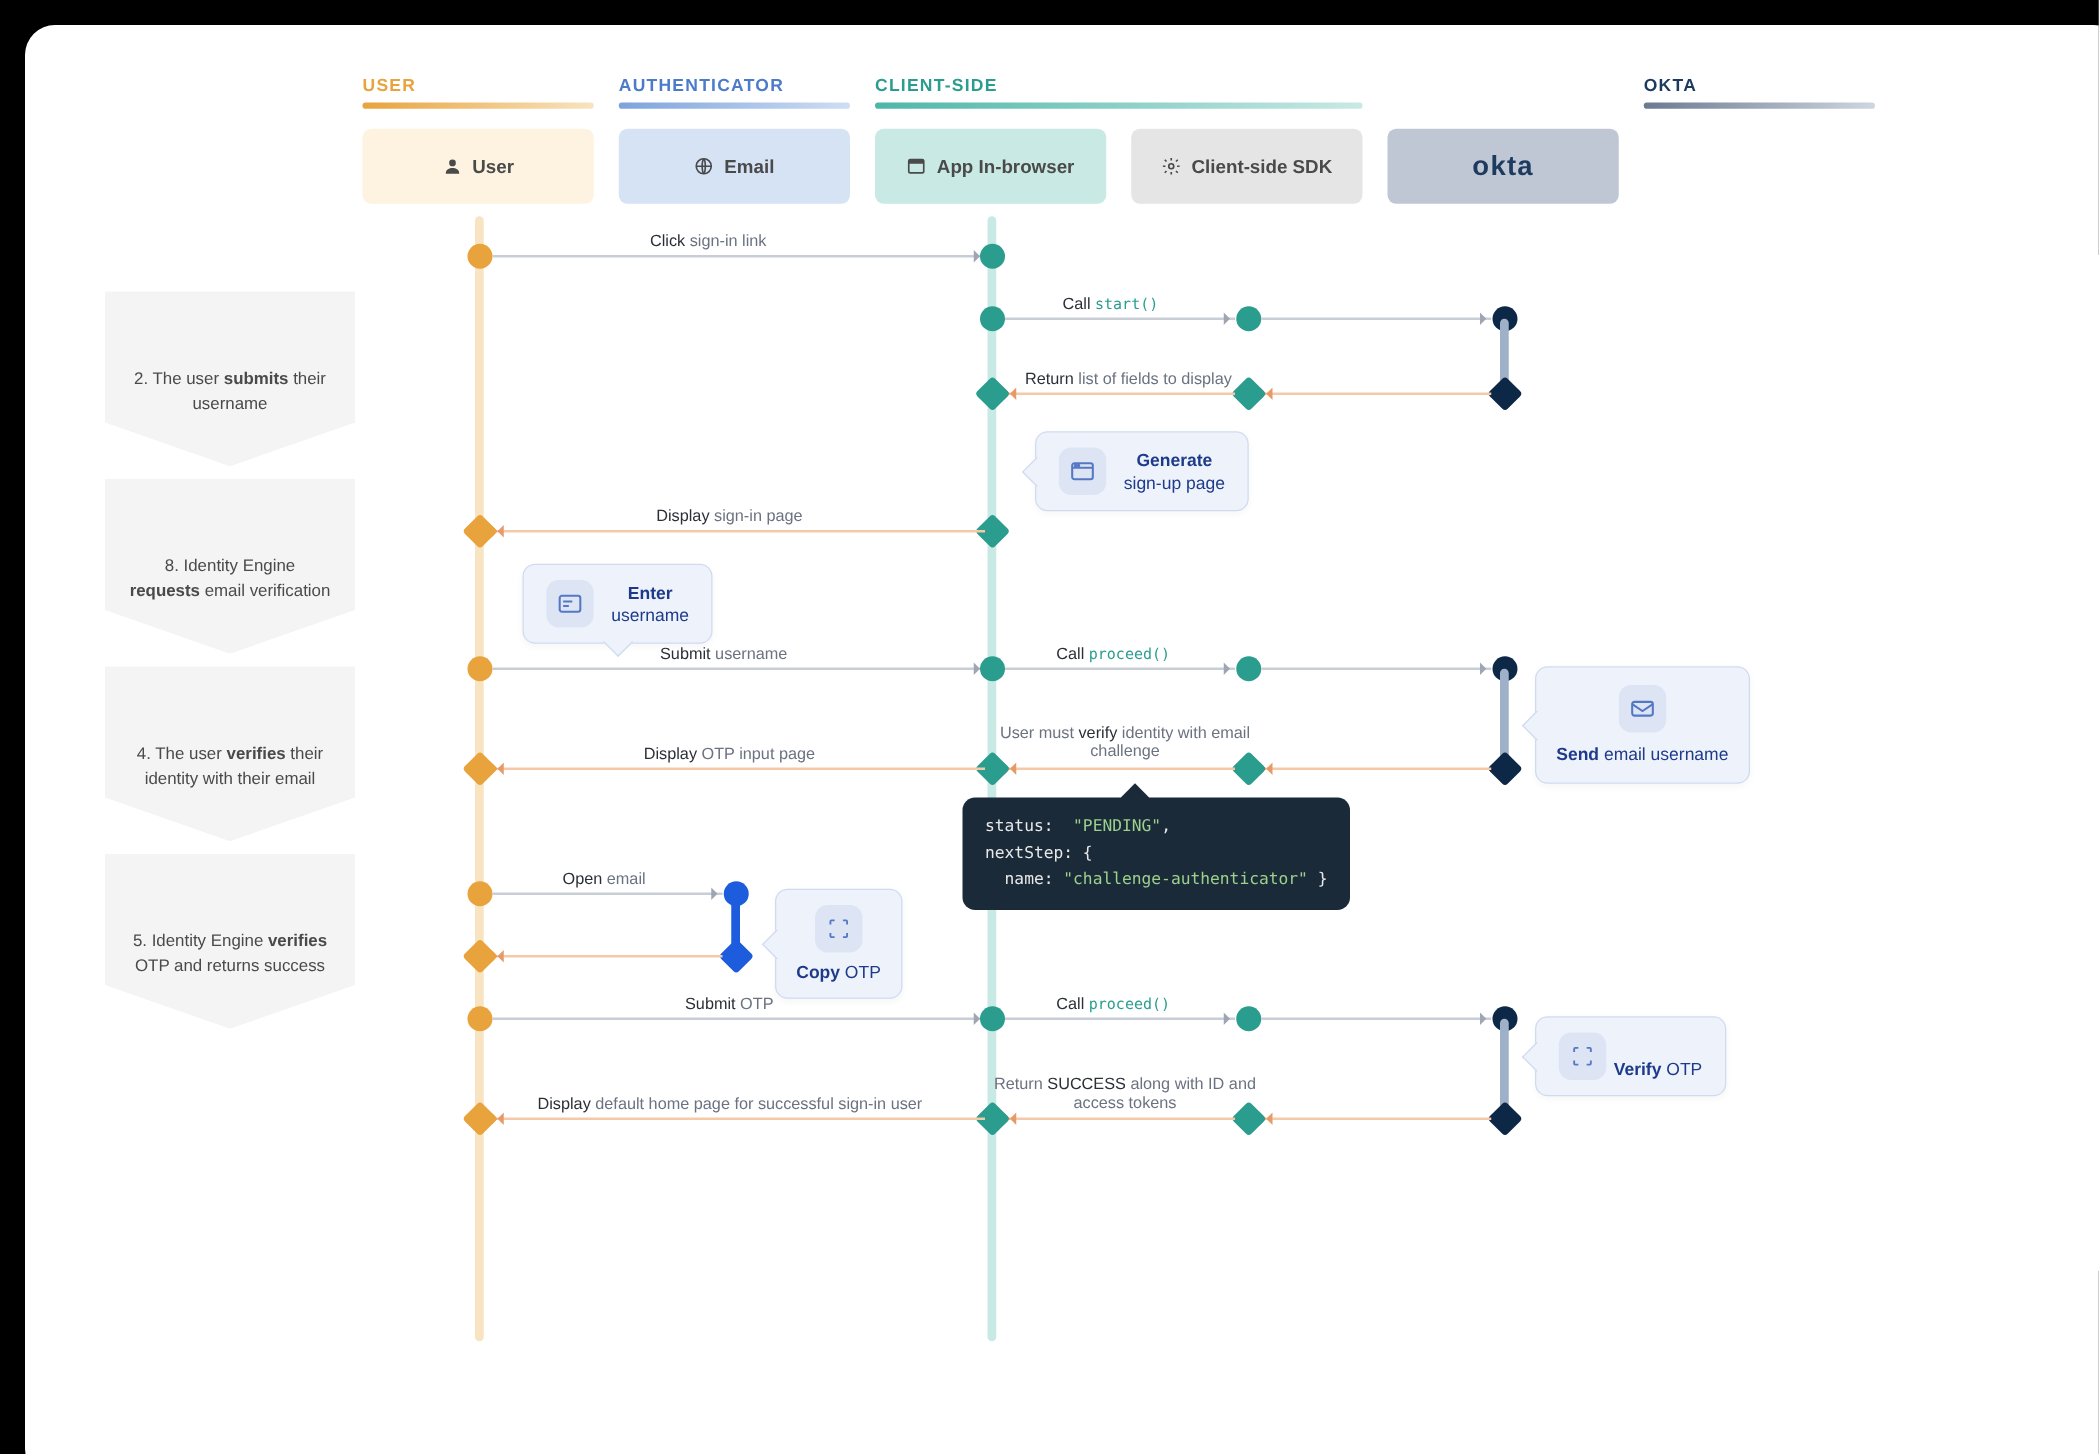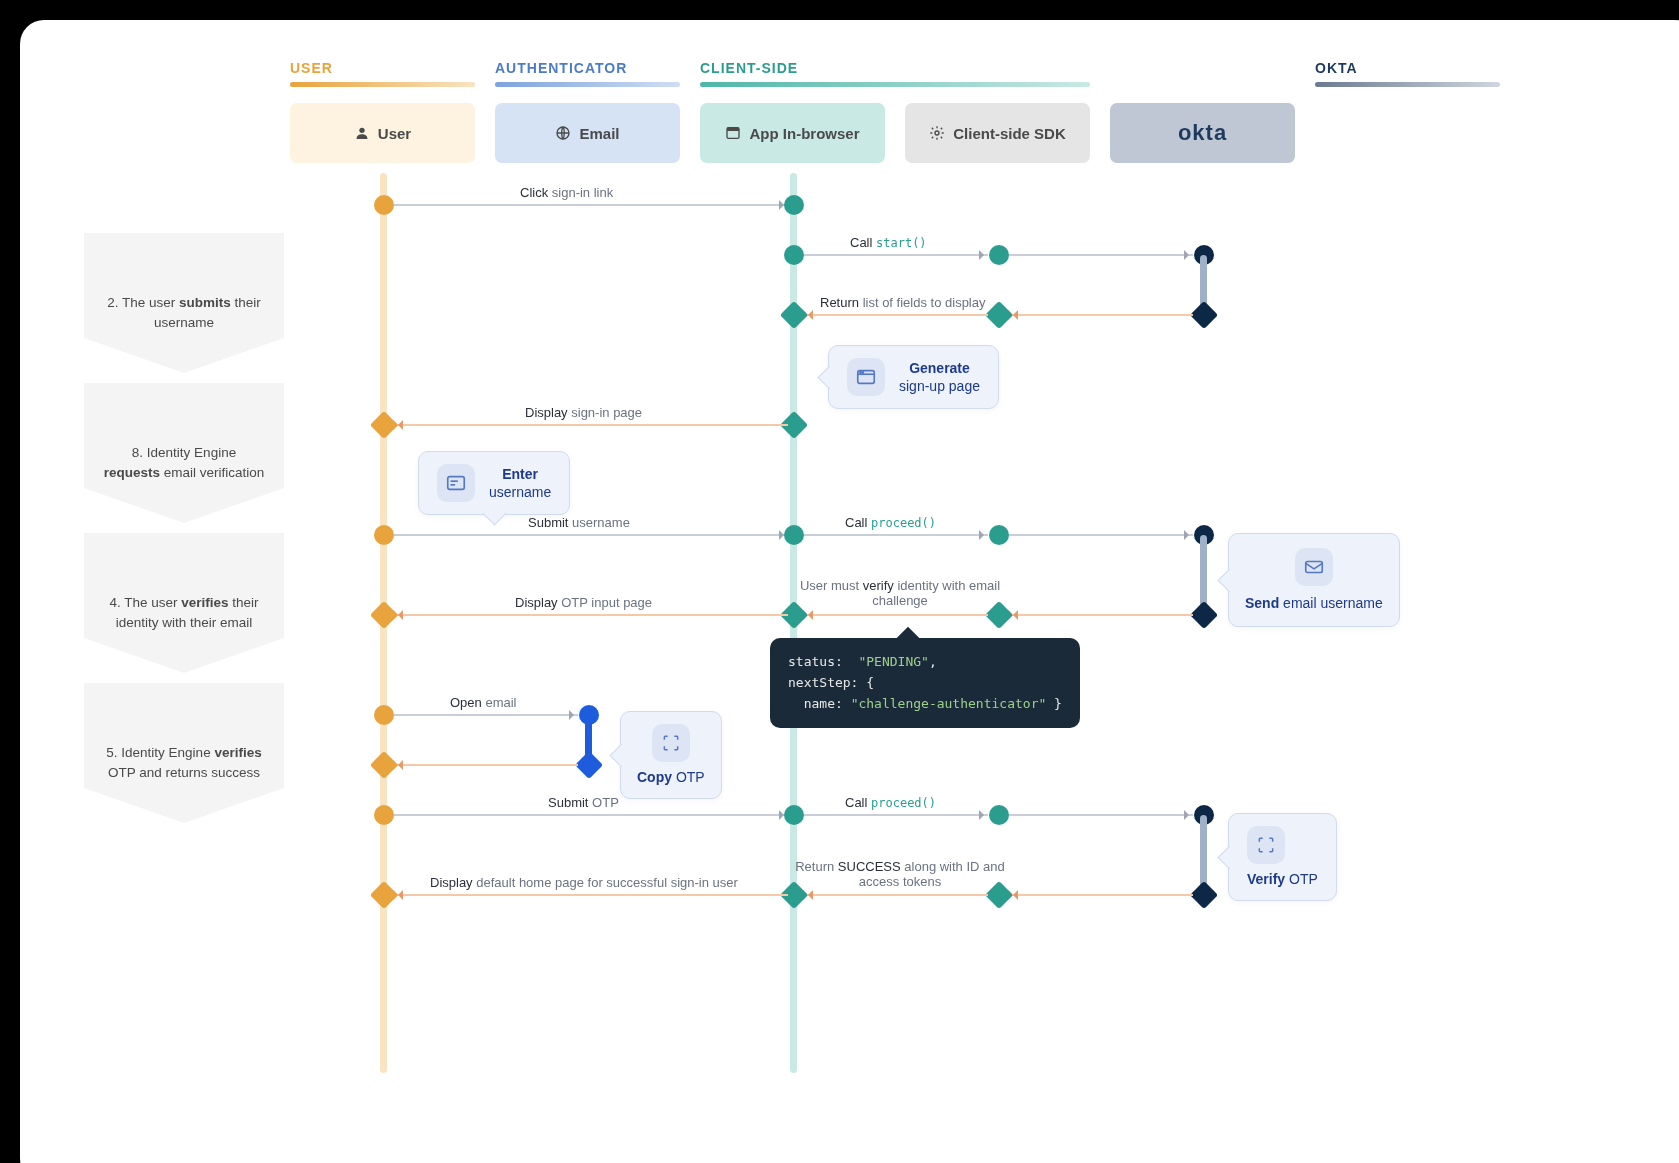--- a/index.html
+++ b/index.html
@@ -250,21 +250,21 @@
     <div class="arrow arr-grey" style="left:344px;top:641px;width:394px"></div>
     <div class="msg-label" style="left:498px;top:622px"><b>Submit</b><span> OTP</span></div>
     <div class="node n-teal" style="left:734px;top:632px"></div>
     <div class="arrow arr-grey" style="left:754px;top:641px;width:184px"></div>
     <div class="msg-label" style="left:795px;top:622px"><b>Call </b><span class="code">proceed()</span></div>
     <div class="node n-teal" style="left:939px;top:632px"></div>
     <div class="arrow arr-grey" style="left:959px;top:641px;width:184px"></div>
     <div class="node n-navy" style="left:1144px;top:632px"></div>
     <div class="vseg" style="left:1150px;top:642px;height:80px;background:#9fb0c9"></div>
 
-    <div class="callout notch-left" style="left:1178px;top:640px;flex-direction:column;gap:6px;padding:12px 18px;align-items:flex-start">
+    <div class="callout notch-left" style="left:1178px;top:640px;flex-direction:row;gap:6px;padding:12px 18px;align-items:flex-end">
       <div class="callout-icon">
           <svg width="20" height="20" viewBox="0 0 24 24" fill="none" stroke="#5478c4" stroke-width="1.8">
             <path d="M4 8V5a1 1 0 011-1h3M20 8V5a1 1 0 00-1-1h-3M4 16v3a1 1 0 001 1h3M20 16v3a1 1 0 01-1 1h-3"></path>
           </svg>
         </div>
       <div class="callout-text"><b>Verify</b><span> OTP</span></div>
     </div>
 
     <div class="node n-navy diamond" style="left:1144px;top:712px"></div>
     <div class="arrow arr-peach left" style="left:959px;top:721px;width:184px"></div>

